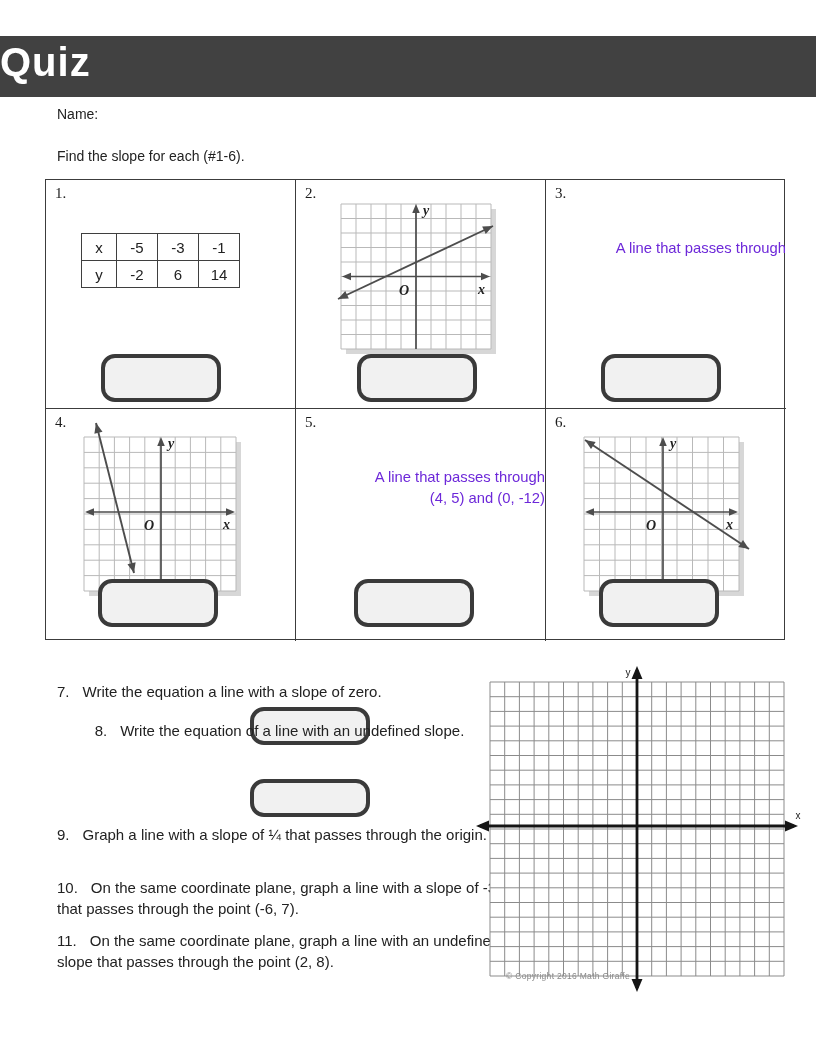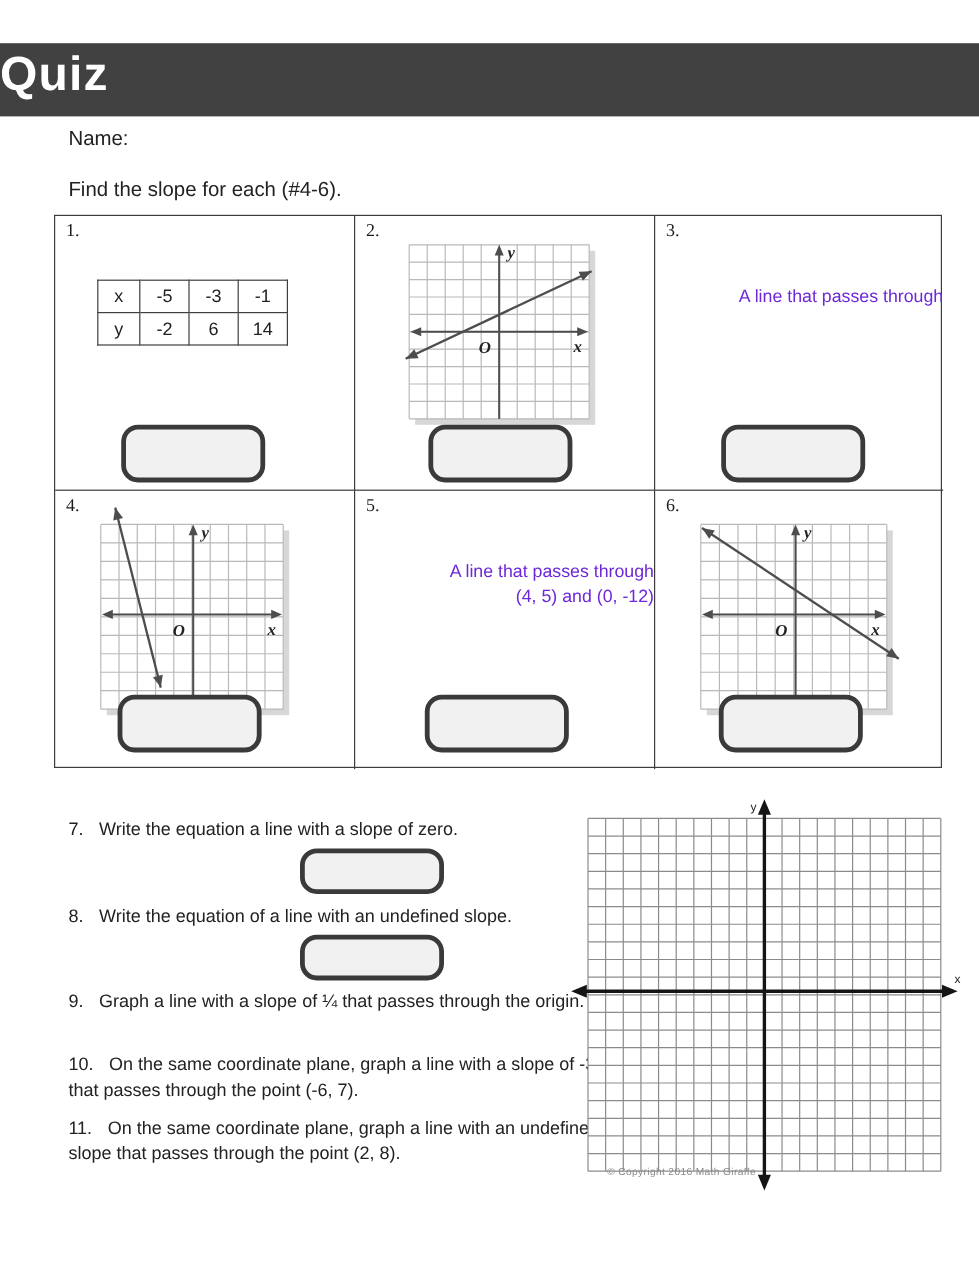--- a/index.html
+++ b/index.html
@@ -7,21 +7,21 @@
     position:relative;width:816px;height:1056px;background:#ffffff;
     font-family:"Liberation Sans",sans-serif;color:#2b2b2b;overflow:hidden;
   }
   
   #header-bar{position:absolute;left:0;top:36px;width:816px;height:61px;background:#414141;}
   #header-title{
     position:absolute;left:0;top:40px;width:816px;
     color:#ffffff;font-size:40px;font-weight:800;letter-spacing:1px;
     font-family:"Liberation Sans",sans-serif;
   }
-  .toptext{position:absolute;left:57px;font-size:17px;color:#222;}
+  .toptext{position:absolute;left:57px;font-size:14px;color:#222;}
   
   #problems-table{
     position:absolute;left:45px;top:179px;width:740px;height:461px;
     display:grid;grid-template-columns:250px 250px 240px;grid-template-rows:229px 232px;
     border:1.4px solid #3c3c3c;box-sizing:border-box;
   }
   .cell{position:relative;border-right:1.2px solid #3c3c3c;border-bottom:1.2px solid #3c3c3c;box-sizing:border-box;}
   .cell:nth-child(3n){border-right:none;}
   .cell:nth-child(n+4){border-bottom:none;}
   .pnum{position:absolute;top:5px;left:9px;font-family:"Liberation Serif",serif;font-size:15px;color:#1c1c1c;}
@@ -49,21 +49,21 @@
 </style>
 </head>
 <body>
 
 <div id="page">
 
   <div id="header-bar"></div>
   <div id="header-title">Quiz</div>
 
   <div class="toptext" style="top:106px;">Name:</div>
-  <div class="toptext" style="top:148px;">Find the slope for each (#4-6).</div>
+  <div class="toptext" style="top:148px;">Find the slope for each (#1-6).</div>
 
   <div id="problems-table">
 
     <div class="cell">
       <span class="pnum">1.</span>
       <table id="value-table">
         <tbody>
             <tr>
           <td>x</td>
           <td>-5</td>
@@ -221,21 +221,21 @@
             <polygon points="165,112 158.99650916895047,102.96683345434703 154.3468761077857,109.96261163811785" fill="#4d4d4d"></polygon>
             <polygon points="1,3 7.003490831049549,12.03316654565297 11.6531238922143,5.037388361882153" fill="#4d4d4d"></polygon>
           </svg></div>
       <div class="answer-box" style="left:53px;top:170px;"></div>
     </div>
   </div>
 
   <p class="question" style="top:681px;"><span class="qnum">7.</span><span>Write the equation a line with a slope of zero.</span></p>
   <div class="answer-box small" style="left:250px;top:707px;"></div>
 
-  <p class="question" style="top:753px;"><span class="qnum">8.</span><span>Write the equation of a line with an undefined slope.</span></p>
+  <p class="question" style="top:720px;text-align:center;"><span class="qnum">8.</span><span>Write the equation of a line with an undefined slope.</span></p>
   <div class="answer-box small" style="left:250px;top:779px;"></div>
 
   <p class="question" style="top:824px;"><span class="qnum">9.</span><span>Graph a line with a slope of ¼ that passes through the origin.</span></p>
 
   <p class="question" style="top:877px;"><span class="qnum">10.</span><span>On the same coordinate plane, graph a line with a slope of -3 that passes through the point (-6, 7).</span></p>
 
   <p class="question" style="top:930px;"><span class="qnum">11.</span><span>On the same coordinate plane, graph a line with an undefined slope that passes through the point (2, 8).</span></p>
 
   <div id="big-grid"><svg width="294" height="294" style="overflow: visible;">
         <rect x="0" y="0" width="294" height="294" fill="#ffffff"></rect>

